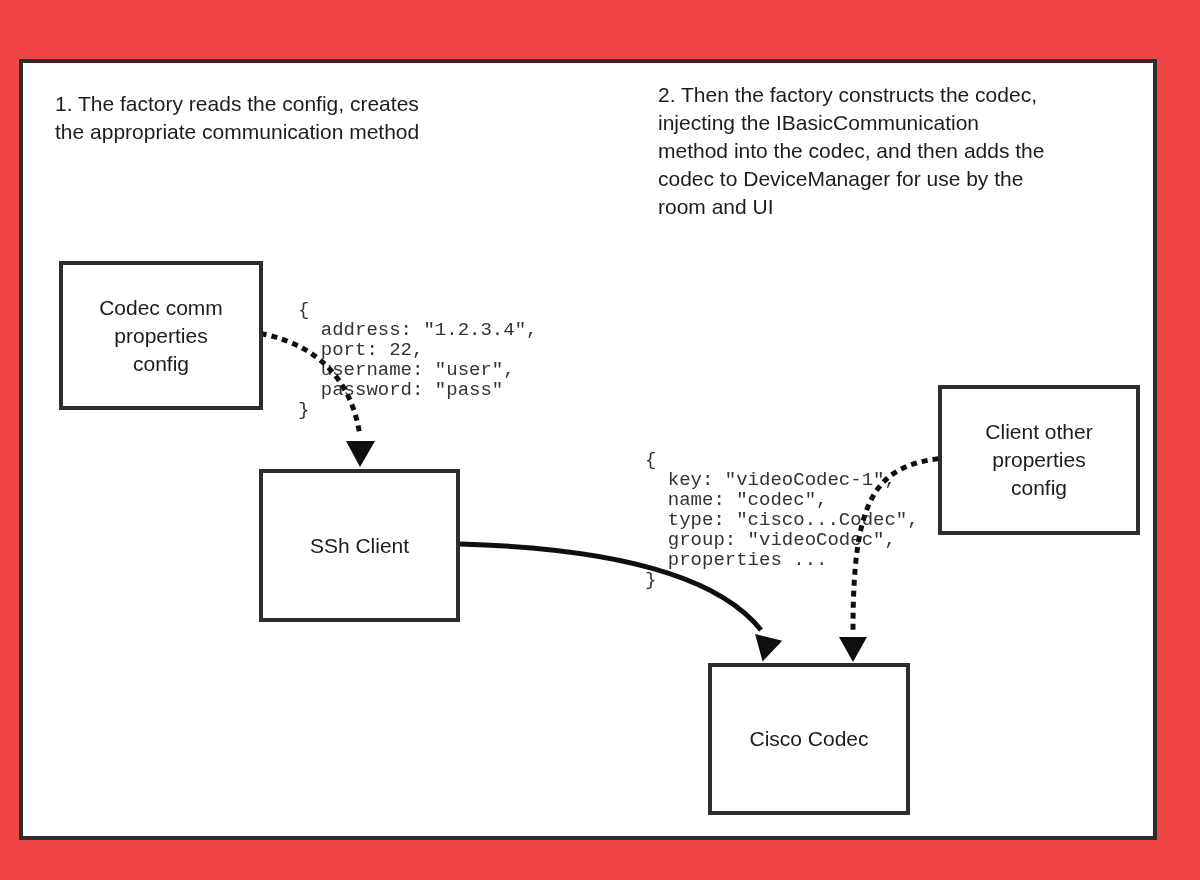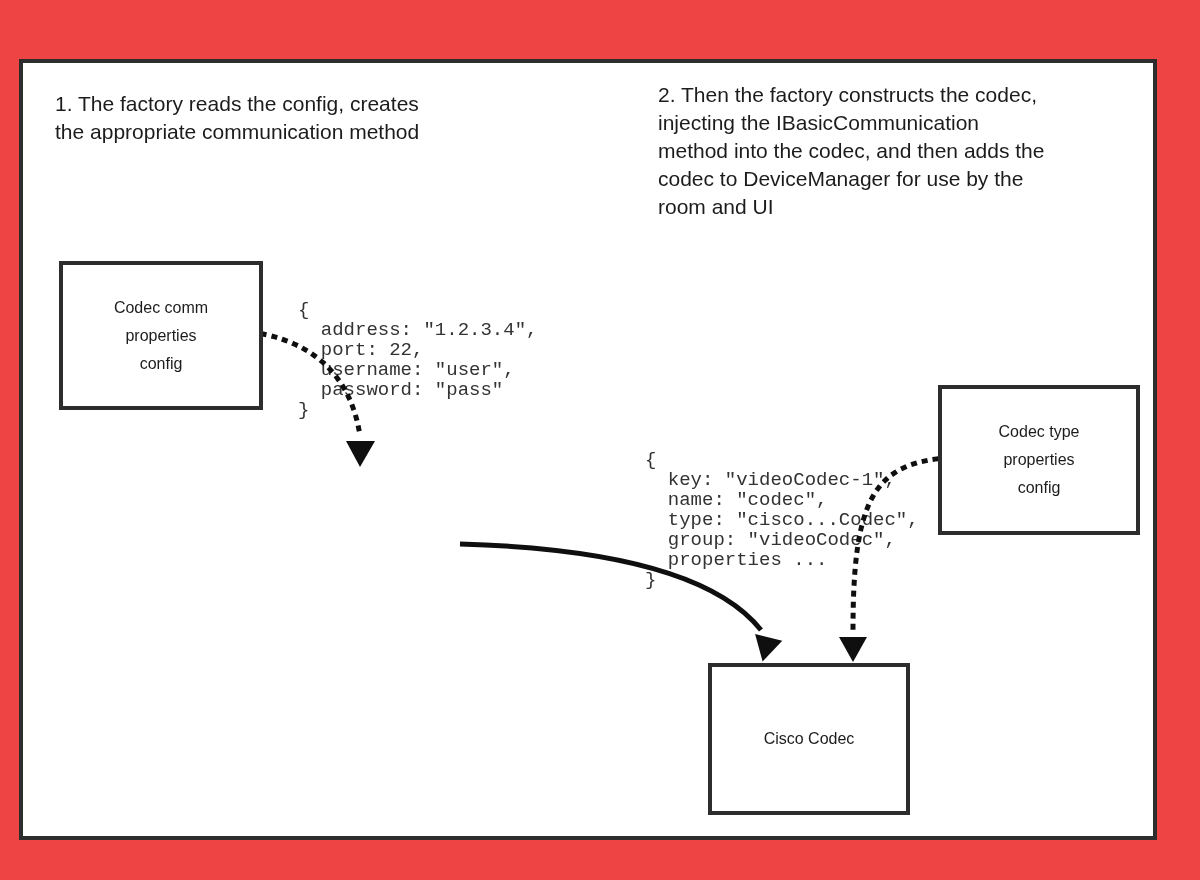--- a/index.html
+++ b/index.html
@@ -56,21 +56,21 @@
   }
   .box {
     position: absolute;
     border: 4px solid #2d2d2d;
     box-sizing: border-box;
     background: #ffffff;
     display: flex;
     align-items: center;
     justify-content: center;
     text-align: center;
-    font-size: 16px;
+    font-size: 21px;
     line-height: 28px;
     white-space: pre-line;
     color: #1c1c1c;
   }
   .box-codec-comm  { left: 59px;  top: 261px; width: 204px; height: 149px; }
   .box-ssh-client  { left: 259px; top: 469px; width: 201px; height: 153px; }
   .box-codec-other { left: 938px; top: 385px; width: 202px; height: 150px; }
   .box-cisco-codec { left: 708px; top: 663px; width: 202px; height: 152px; justify-content: center; }
   .conn-solid {
     fill: none;
@@ -132,23 +132,26 @@
     <path class="conn-dotted" d="M 936 459 C 872 468 853 505 853 630"></path>
     <polygon class="arrowhead" points="839,637 867,637 853,662"></polygon>
   </svg>
 
   <div class="box box-codec-comm">
     <span>Codec comm
 properties
 config</span>
   </div>
 
+  <div class="box box-ssh-client">
+    <span>SSh Client</span>
+  </div>
 
   <div class="box box-codec-other">
-    <span>Codec type
+    <span>Client other
 properties
 config</span>
   </div>
 
   <div class="box box-cisco-codec">
     <span>Cisco Codec</span>
   </div>
 
 </div>
 

